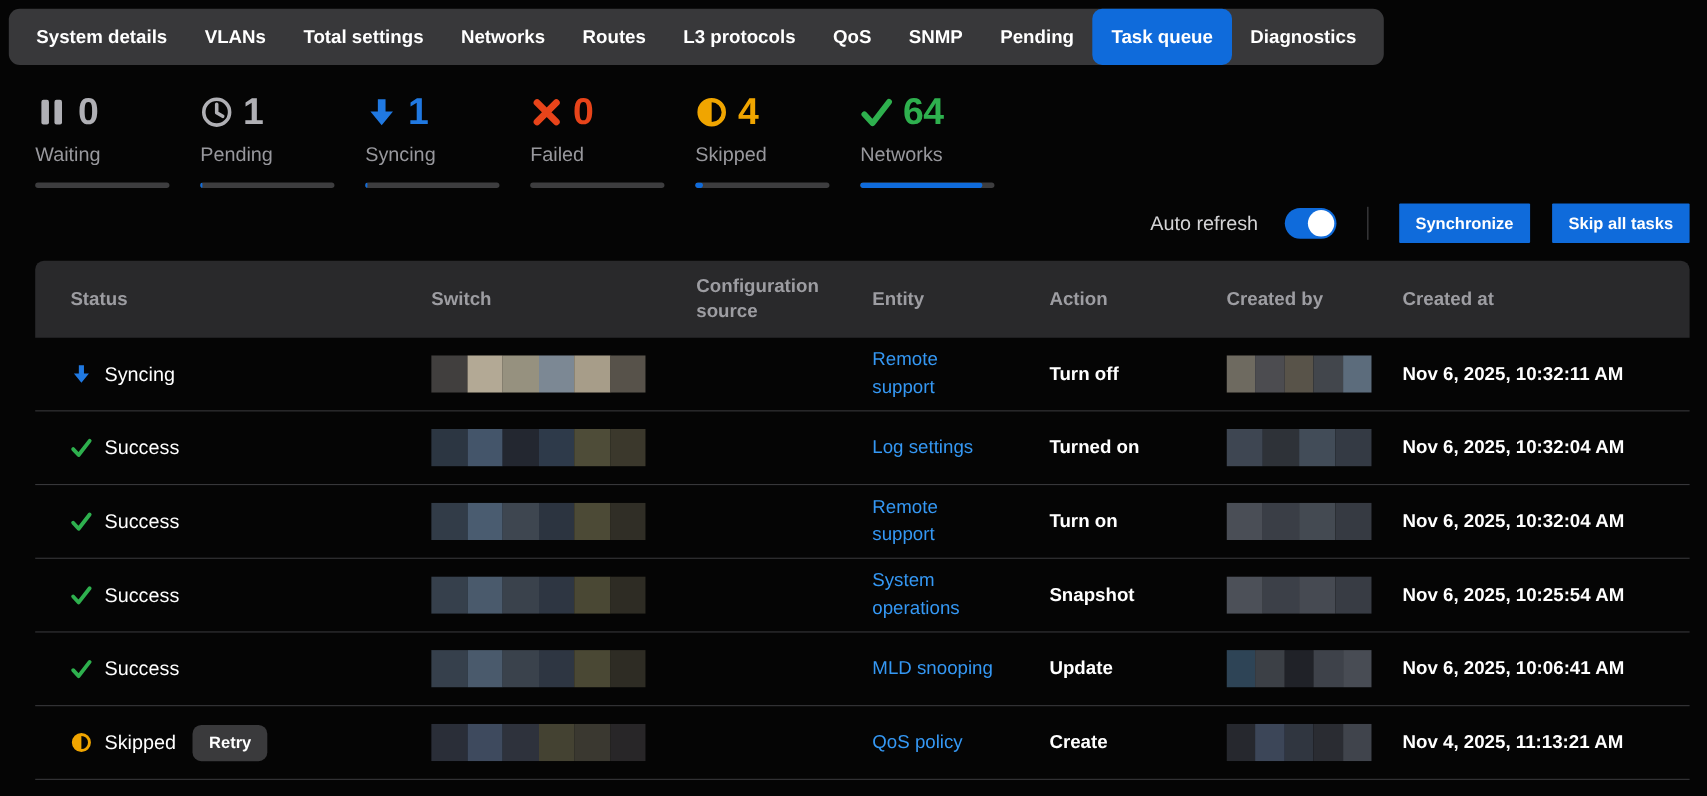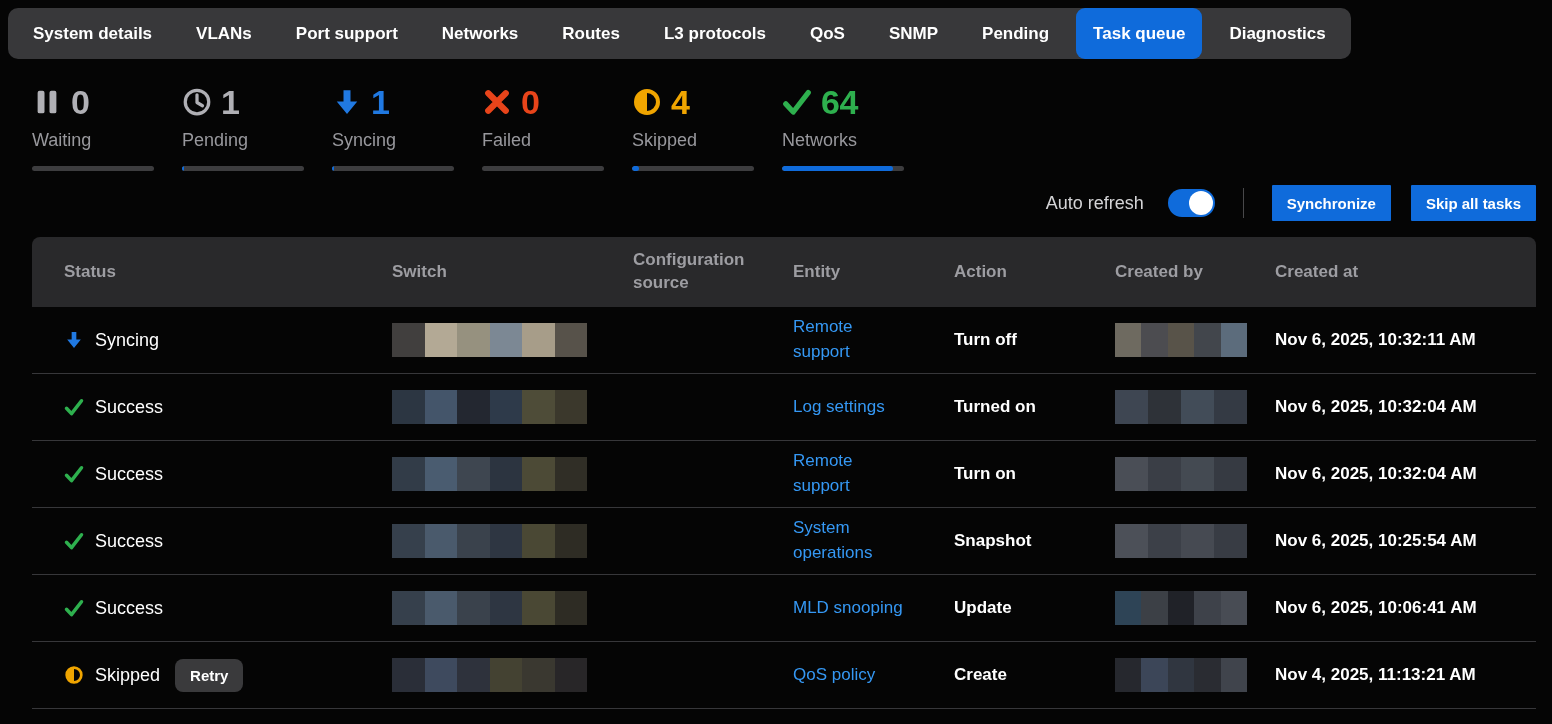--- a/index.html
+++ b/index.html
@@ -1,20 +1,20 @@
 <!DOCTYPE html>
 <html style="--accent: #0f6bdb; --link: #3598f4;"><head>
 <meta charset="utf-8">
 <style>
   * { margin:0; padding:0; box-sizing:border-box; }
   html,body { width:1552px; height:724px; background:#050505; font-family:"Liberation Sans", sans-serif; color:#fff; overflow:hidden; }
   :root { --accent:#0f6bdb; --link:#3598f4; }
 
   
-  .nav { display:inline-flex; align-items:center; background:#38383a; border-radius:10px; margin:8px 0 0 8px; padding:0 8px; height:51px; gap:10px; }
+  .nav { display:inline-flex; align-items:center; background:#38383a; border-radius:10px; margin:8px 0 0 8px; padding:0 8px; height:51px; gap:0; }
   .nav-tab { font-family:inherit; font-size:17px; font-weight:600; color:#fff; padding:0 17px; height:51px; border-radius:9px; background:transparent; border:none; cursor:pointer; white-space:nowrap; }
   .nav-tab.active { background:var(--accent); }
 
   
   .stats { display:flex; gap:28px; margin:24px 0 0 32px; }
   .stat { width:122px; }
   .stat-top { display:flex; align-items:center; gap:9px; height:38px; }
   .stat-icon svg { width:30px; height:30px; display:block; }
   .stat-value { font-size:34px; font-weight:600; letter-spacing:-0.5px; }
   .stat-label { margin-top:9px; font-size:18px; color:#98989d; }
@@ -49,21 +49,21 @@
   .action-text { font-size:17px; font-weight:600; }
   .created-at { font-size:17px; font-weight:600; }
 </style>
 </head>
 <body>
 
 <div class="page">
   <nav class="nav">
       <button class="nav-tab">System details</button>
       <button class="nav-tab">VLANs</button>
-      <button class="nav-tab">Port support</button>
+      <button class="nav-tab">Total settings</button>
       <button class="nav-tab">Networks</button>
       <button class="nav-tab">Routes</button>
       <button class="nav-tab">L3 protocols</button>
       <button class="nav-tab">QoS</button>
       <button class="nav-tab">SNMP</button>
       <button class="nav-tab">Pending</button>
       <button class="nav-tab active">Task queue</button>
       <button class="nav-tab">Diagnostics</button>
     </nav>
 

